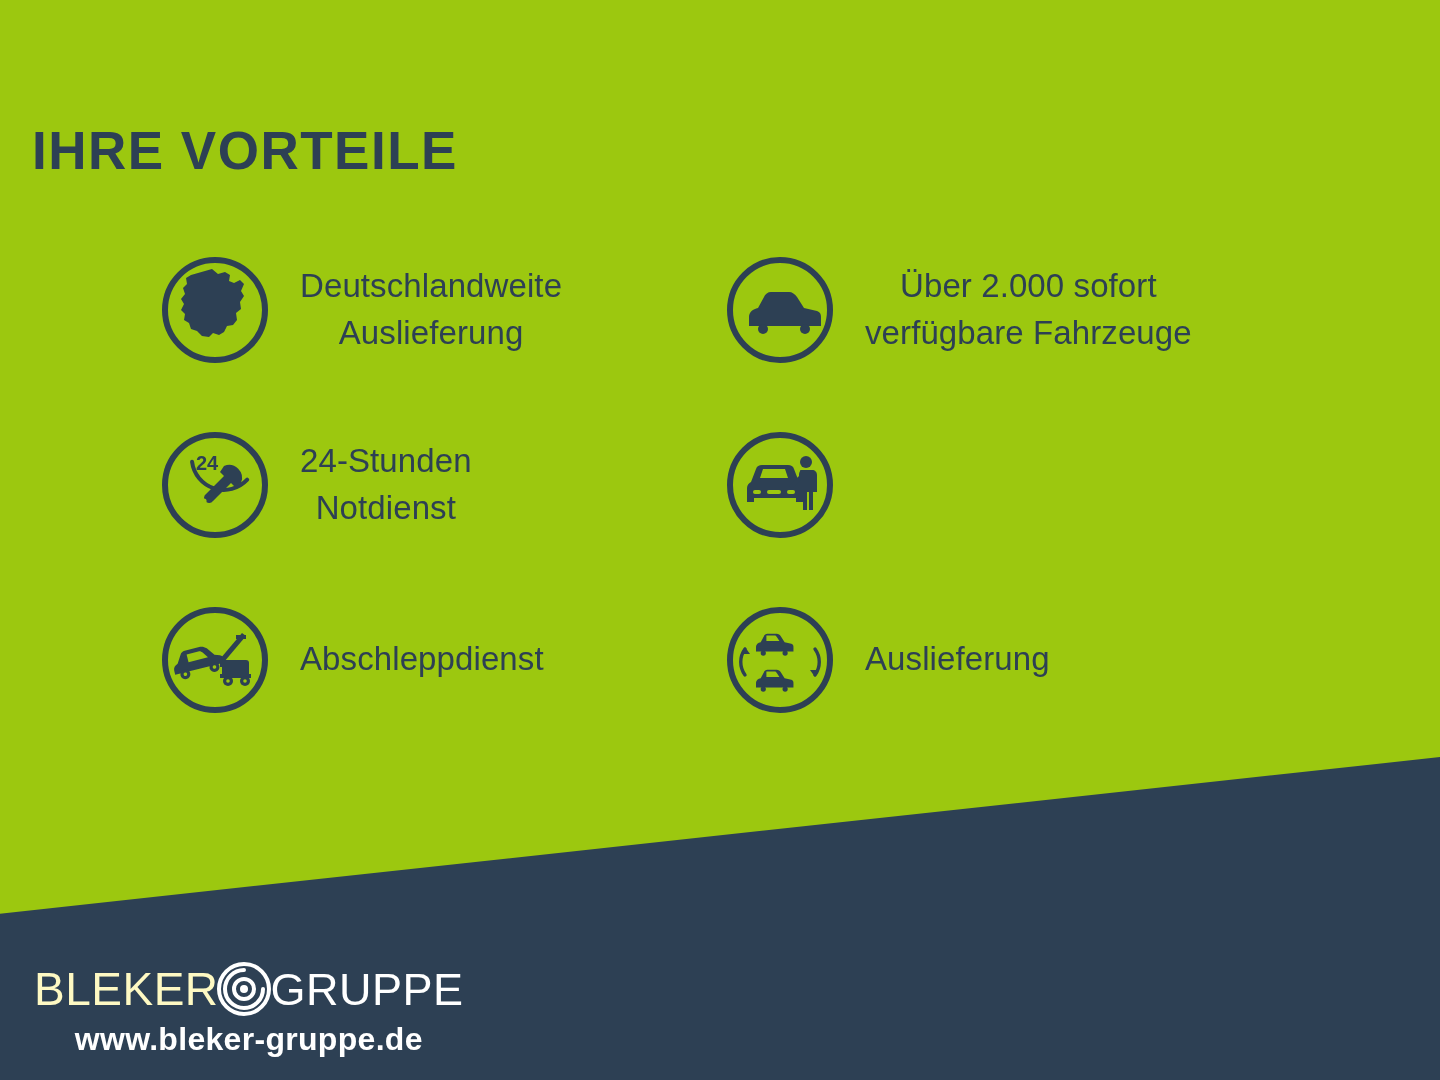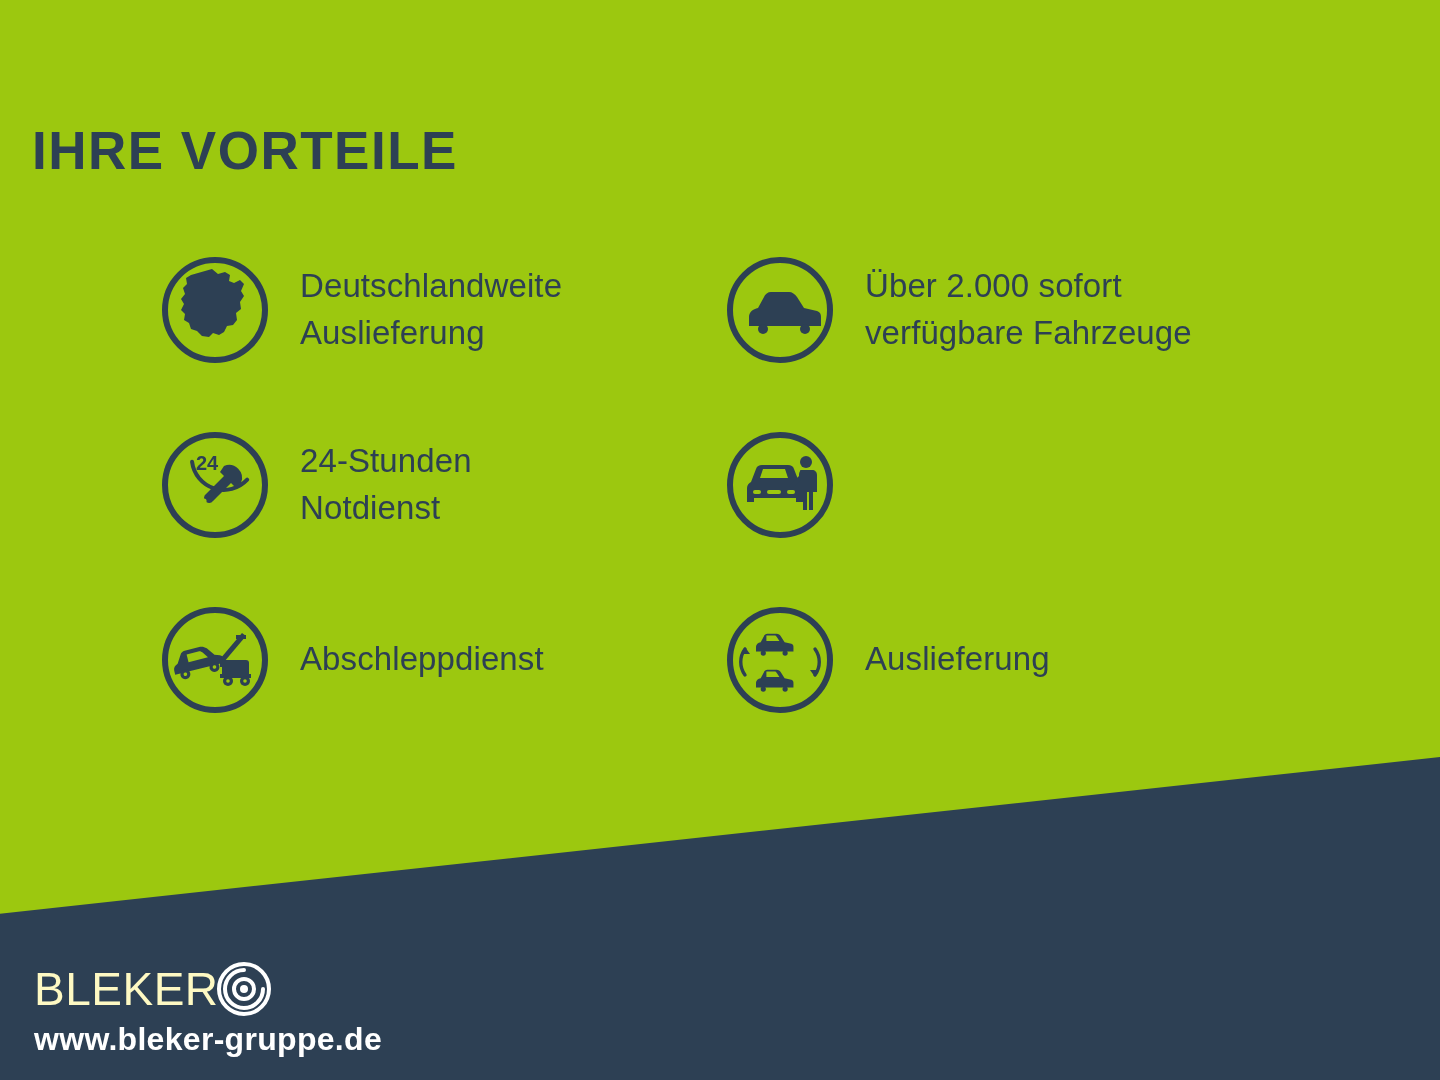--- a/index.html
+++ b/index.html
@@ -53,20 +53,21 @@
     top: 222px;
     width: 1440px;
     z-index: 5;
     display: grid;
     grid-template-columns: 565px 565px;
     grid-auto-rows: 175px;
     column-gap: 0;
     row-gap: 0;
     padding-left: 158px;
     box-sizing: border-box;
+    text-align: center;
   }
   .benefit {
     display: flex;
     align-items: center;
     gap: 28px;
   }
   .benefit-icon {
     flex: 0 0 auto;
     width: 114px;
     height: 114px;
@@ -255,17 +256,18 @@
 
   <div class="logo-block">
     <div class="logo-row">
       <span class="logo-bleker">BLEKER</span>
       <svg class="logo-mark" viewBox="0 0 62 62">
         <circle cx="31" cy="31" r="25" fill="none" stroke="#ffffff" stroke-width="4"></circle>
         <path d="M31 12 a19 19 0 1 0 19 19" fill="none" stroke="#ffffff" stroke-width="4" stroke-linecap="round"></path>
         <circle cx="31" cy="31" r="10" fill="none" stroke="#ffffff" stroke-width="4"></circle>
         <circle cx="31" cy="31" r="4" fill="#ffffff"></circle>
       </svg>
+      <span class="logo-gruppe">GRUPPE</span>
     </div>
     <div class="logo-url">www.bleker-gruppe.de</div>
   </div>
 
 </div>
 
 </body></html>

